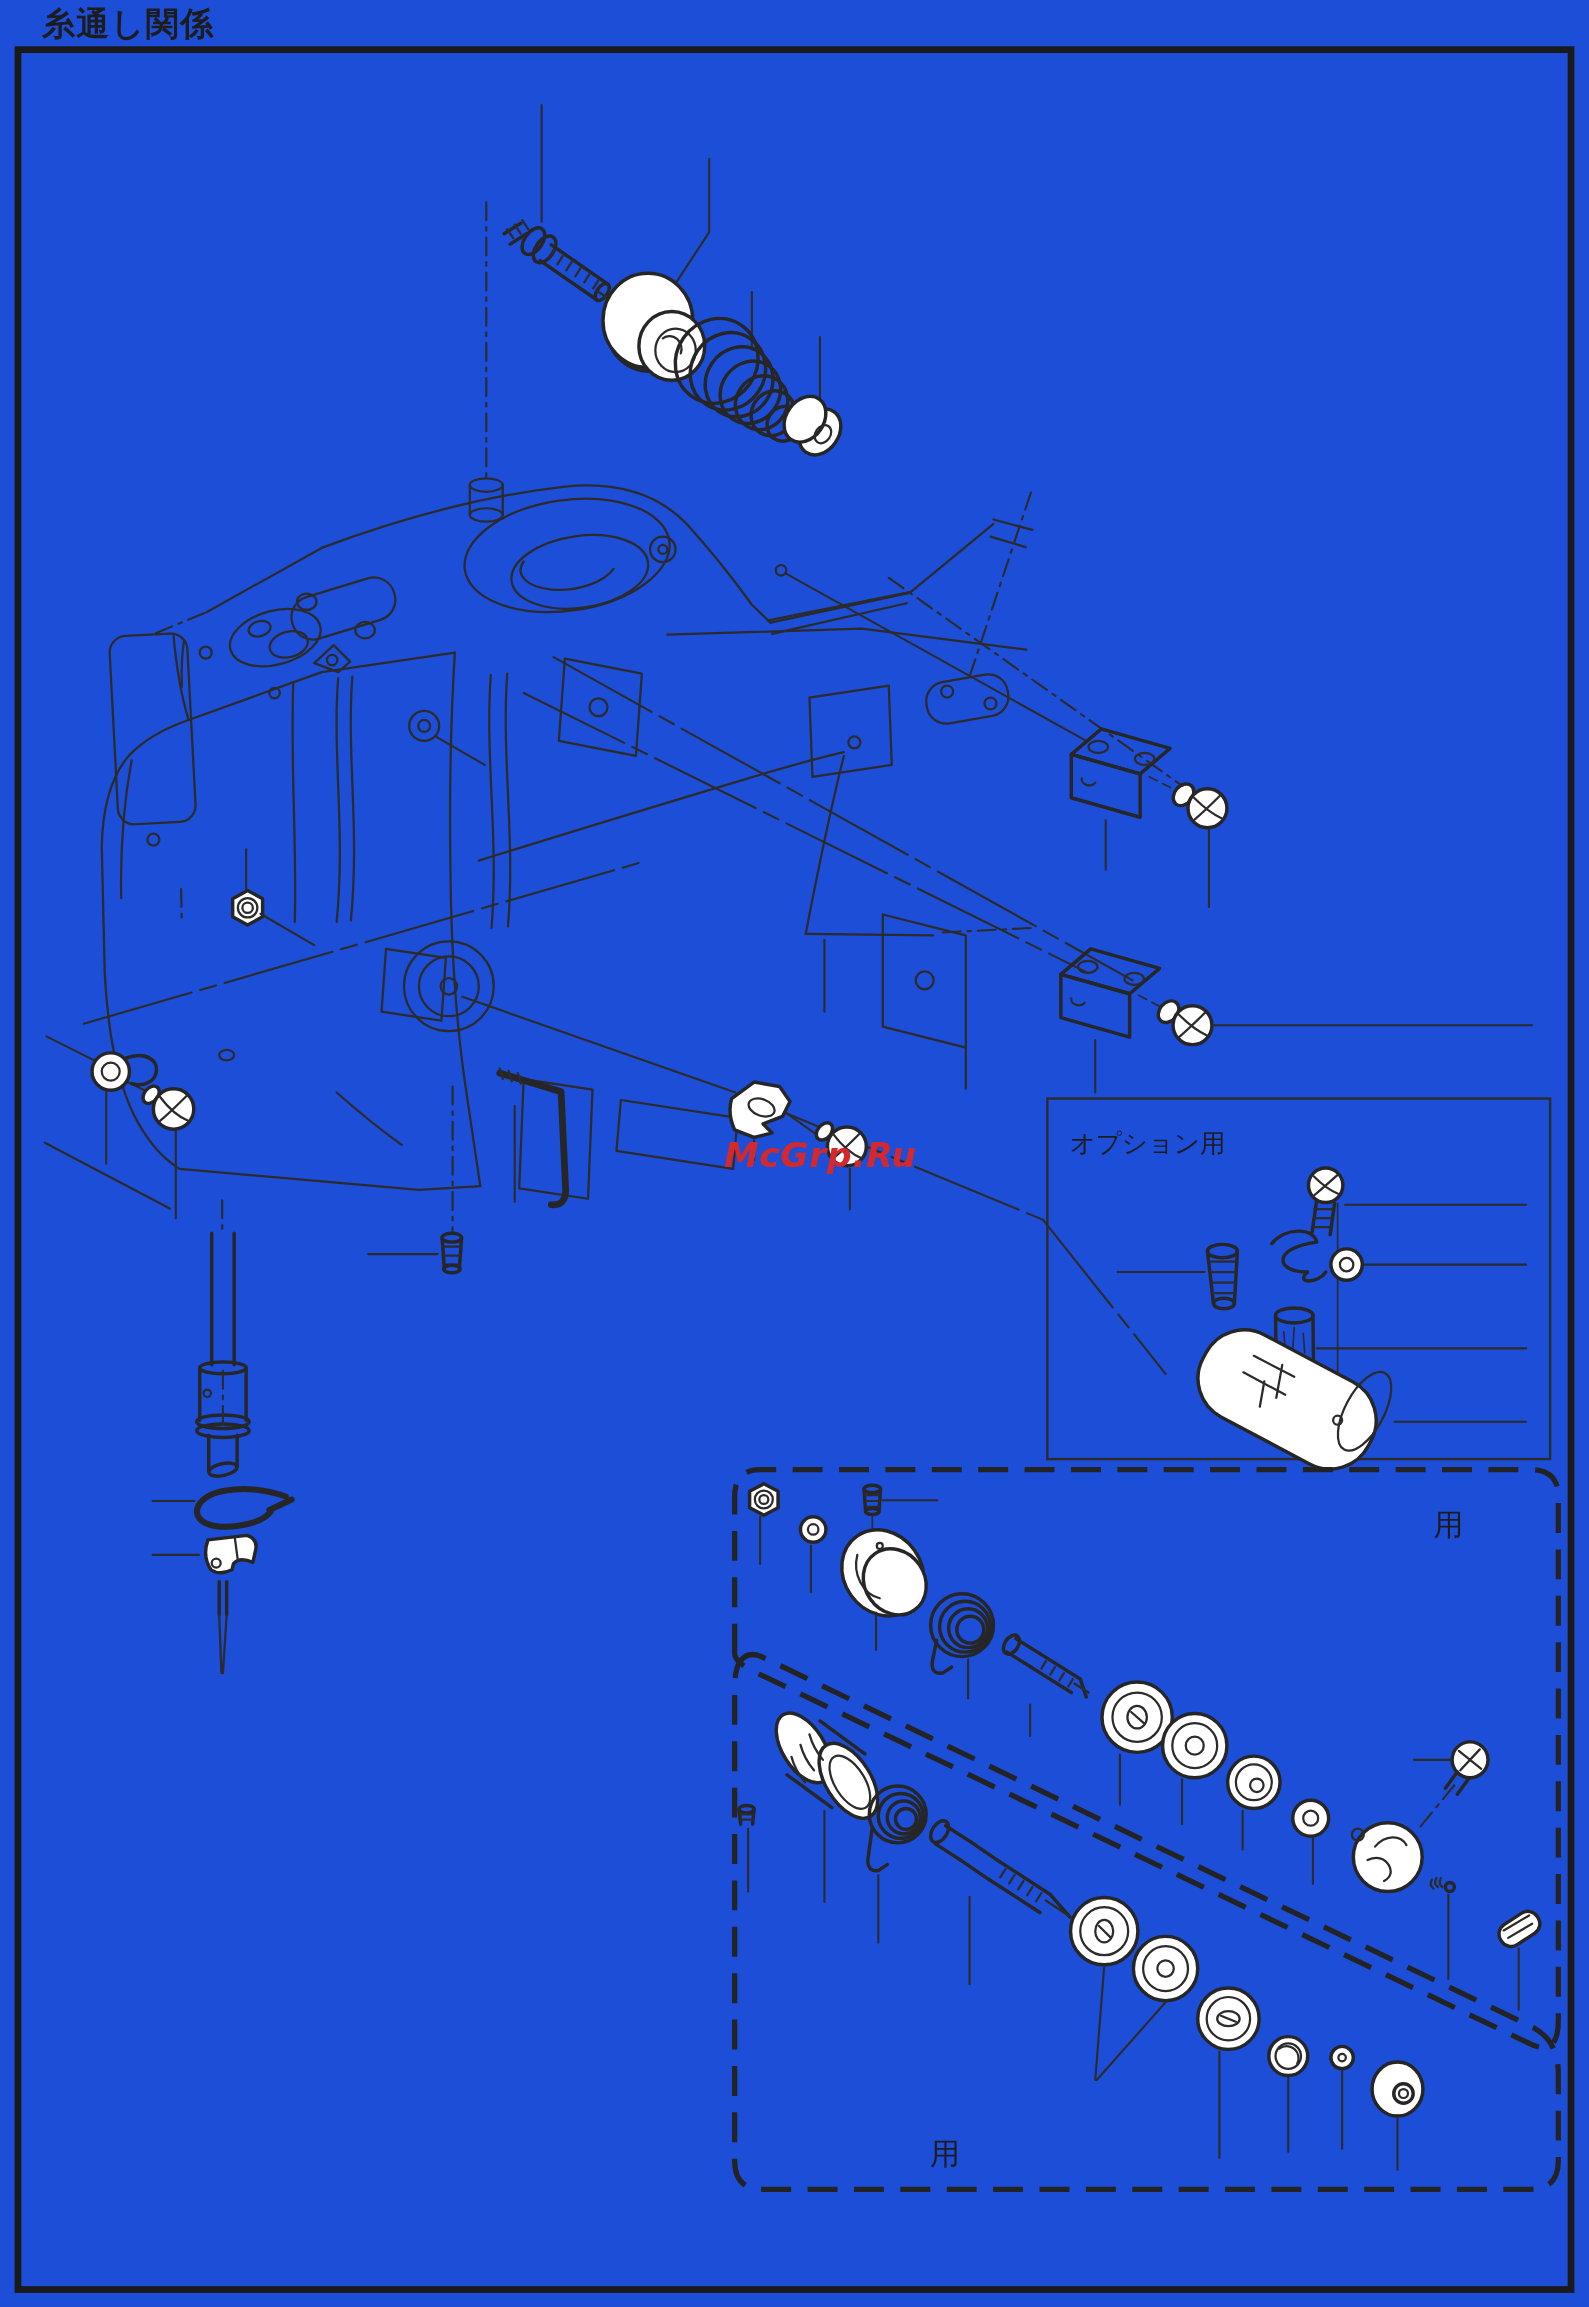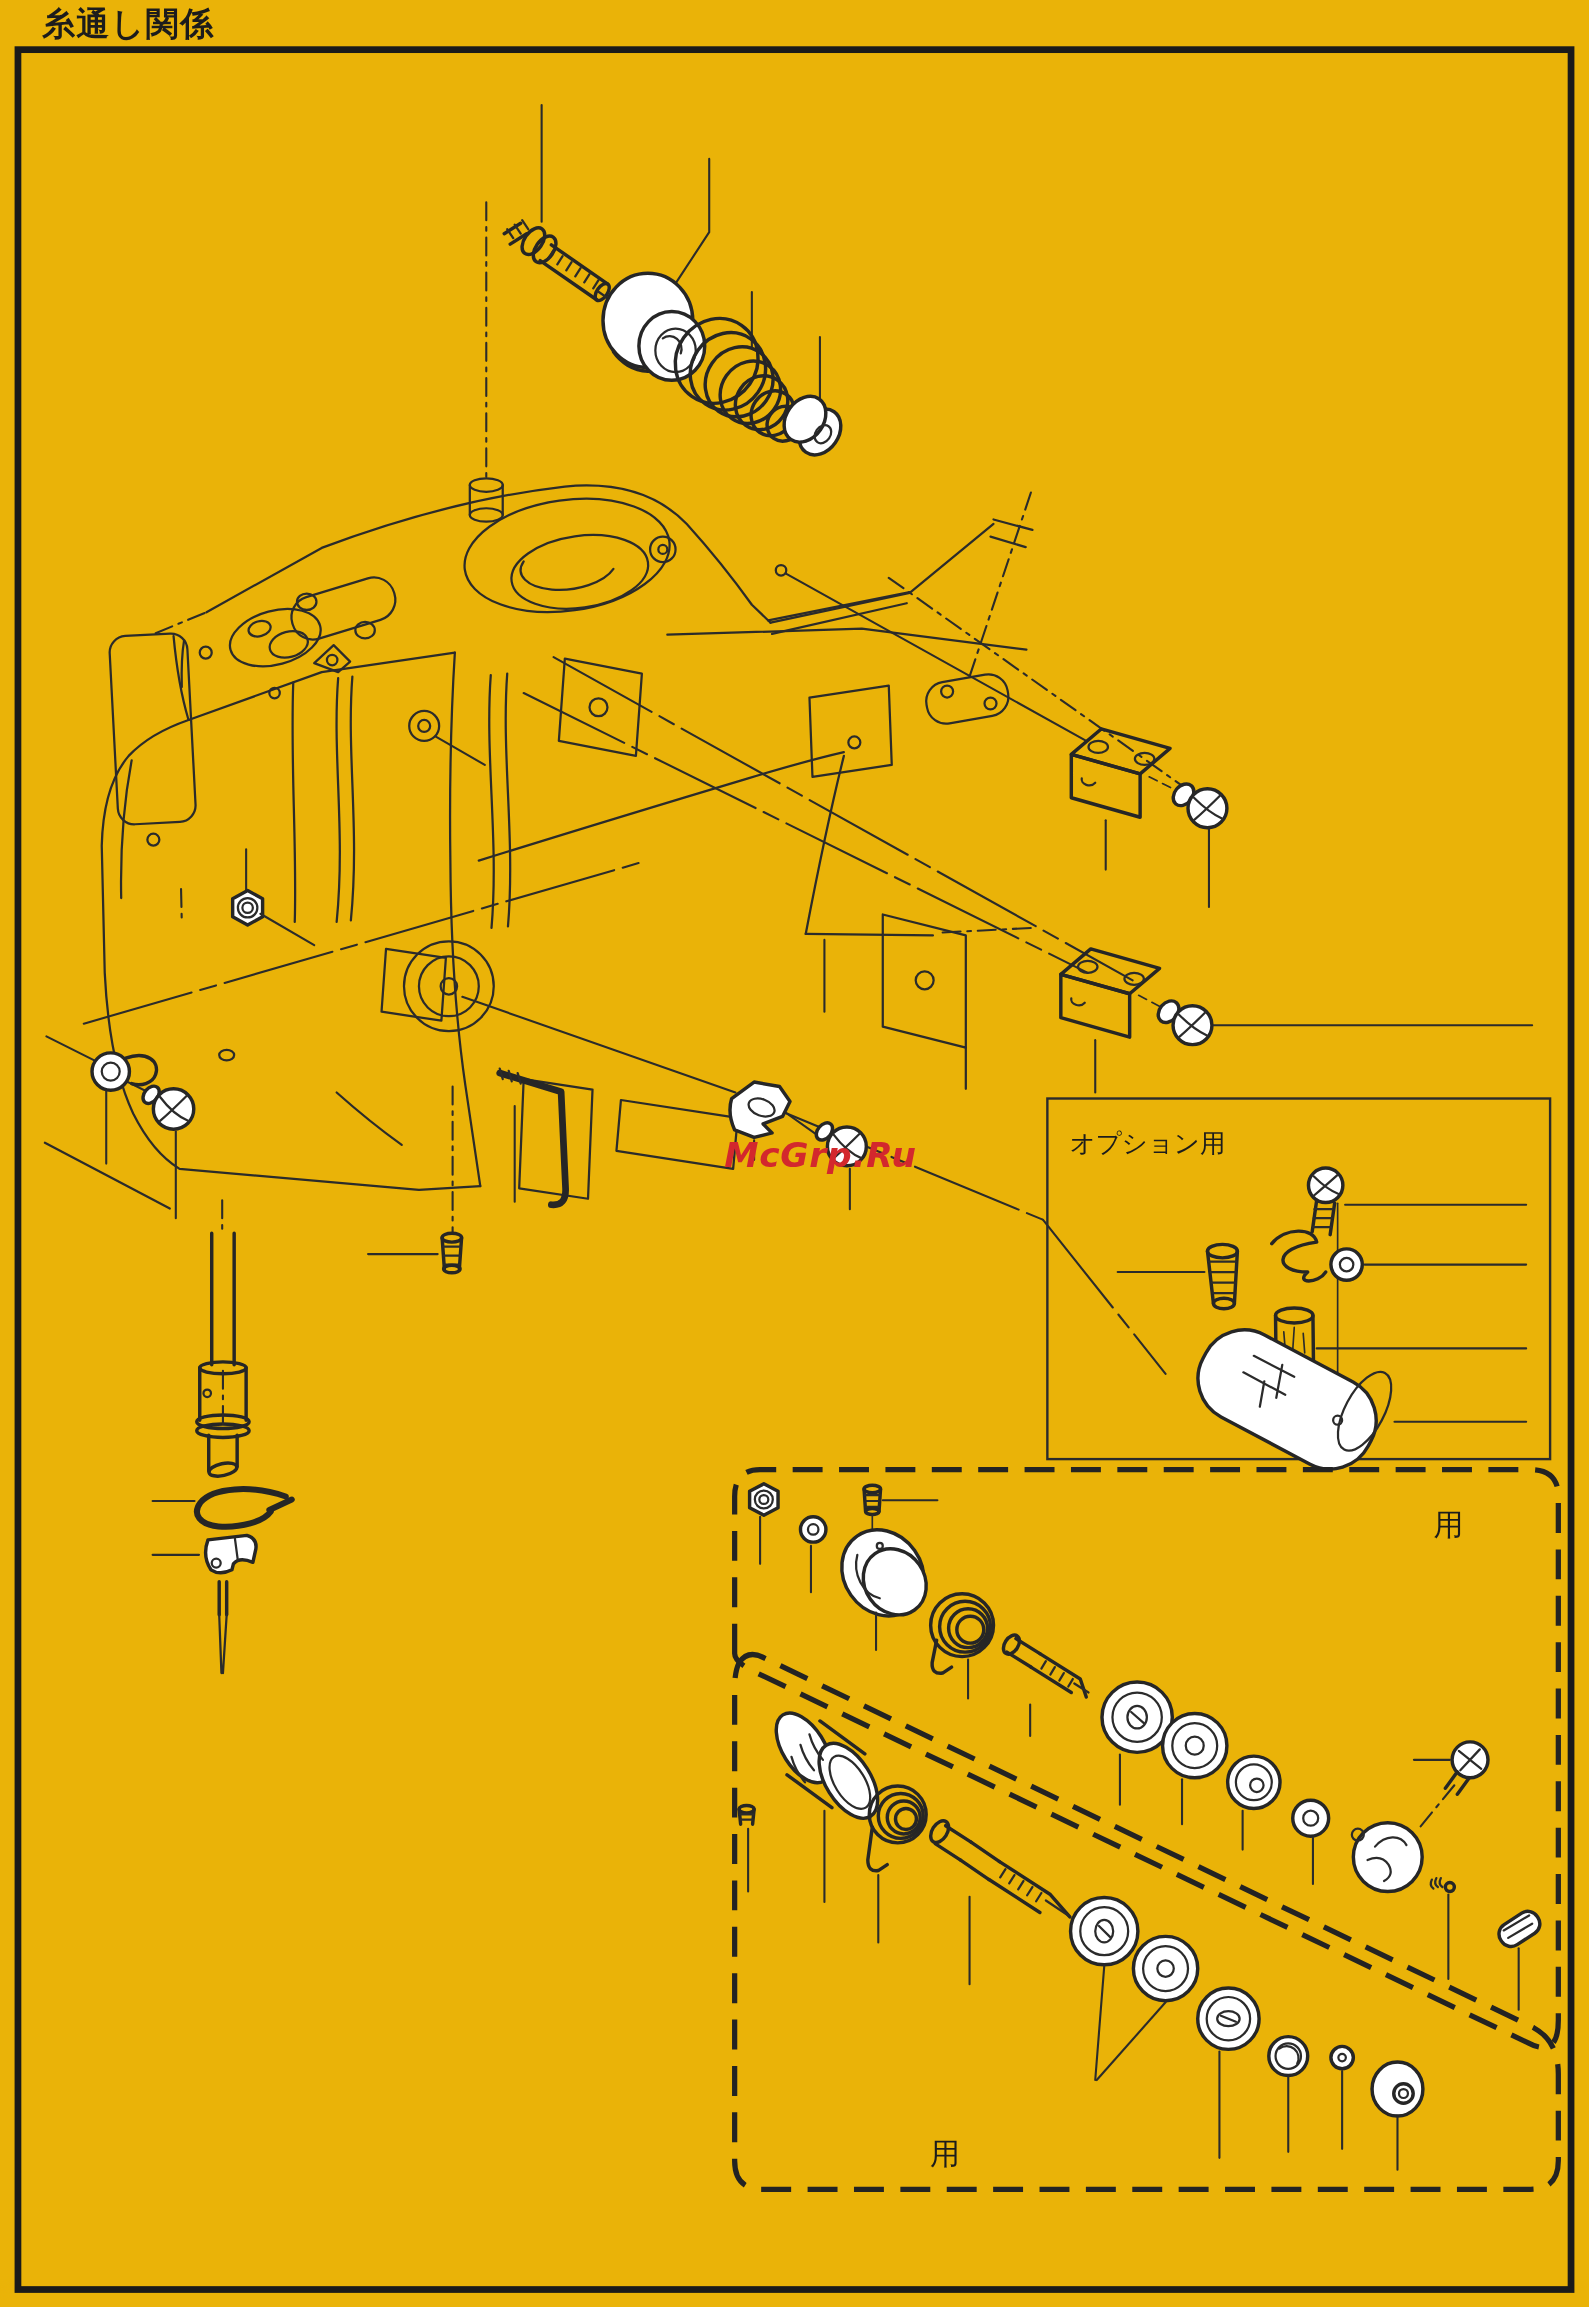--- a/index.html
+++ b/index.html
@@ -1,16 +1,16 @@
 <!DOCTYPE html>
 <html style="font-size:12px"><head>
 <meta charset="utf-8">
 <style>
   html,body{margin:0;padding:0;background:#888;}
-  #page{position:relative;width:1589px;height:2307px;background:#eab308;
+  #page{position:relative;width:1589px;height:2307px;background:#1d4ed8;
         font-family:"DejaVu Sans","Liberation Sans",sans-serif;overflow:hidden;}
   svg{position:absolute;left:0;top:0;}
   .ln{fill:none;stroke:#2b2b2b;stroke-width:3;stroke-linecap:round;stroke-linejoin:round}
   .th{fill:none;stroke:#2b2b2b;stroke-width:2.2;stroke-linecap:round}
   .pt{fill:none;stroke:#262626;stroke-width:4.6;stroke-linecap:round;stroke-linejoin:round}
   .ptf{fill:#ffffff;stroke:#262626;stroke-width:4.6;stroke-linejoin:round}
   .ld{fill:none;stroke:#2b2b2b;stroke-width:2.8;stroke-linecap:round}
   .dd{fill:none;stroke:#2b2b2b;stroke-width:2.8;stroke-dasharray:24 9 5 9;stroke-linecap:round}
   .ddl{fill:none;stroke:#2b2b2b;stroke-width:2.8;stroke-dasharray:150 12 22 12;stroke-linecap:round}
   .dbox{fill:none;stroke:#232323;stroke-width:7;stroke-dasharray:40 22}

